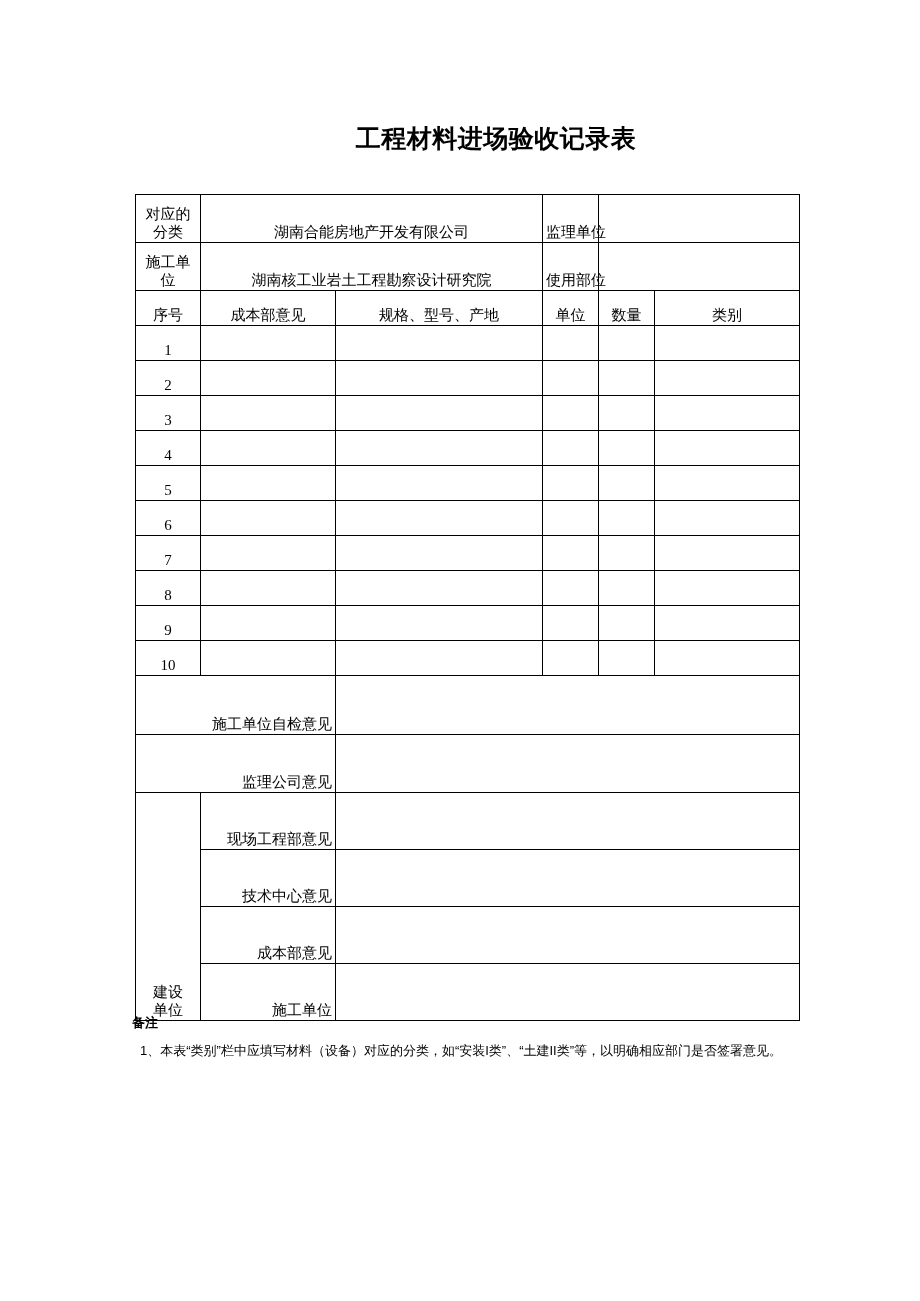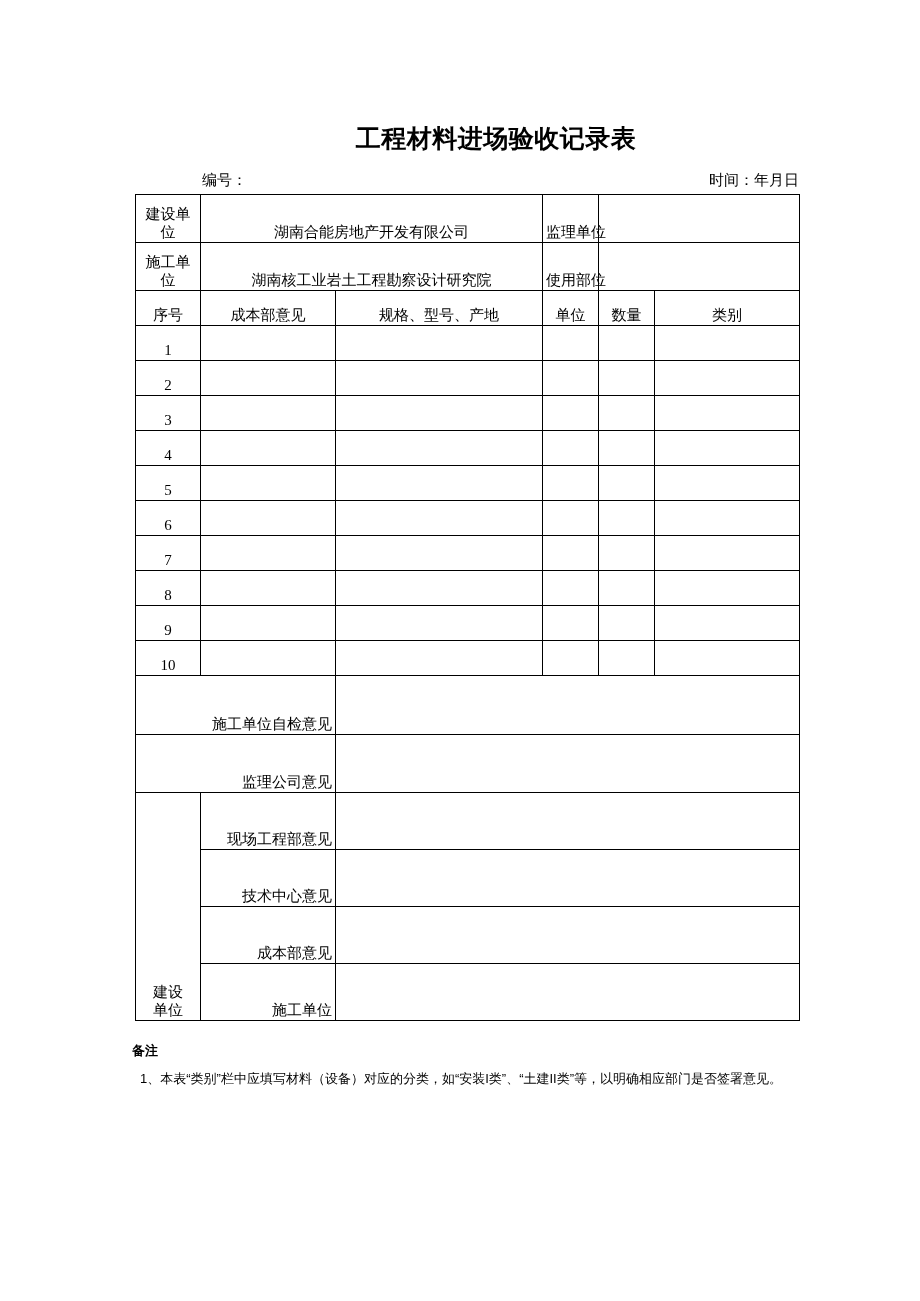--- a/index.html
+++ b/index.html
@@ -88,59 +88,54 @@
 
   
   .notes {
     position: absolute;
     left: 128px;
     top: 1014px;
     width: 700px;
     font-family: "Liberation Sans", "DejaVu Sans", sans-serif;
     font-size: 13px;
     color: #000;
-    margin-top: 28px;
   }
   .notes-title {
     font-size: 13px;
     font-weight: bold;
     margin-bottom: 7px;
     padding-left: 4px;
   }
   .note-line {
     line-height: 1.85;
   }
   .note-1 { padding-left: 12px; }
   .note-2 { padding-left: 0px; }
 </style>
 </head>
 <body>
 
 <div class="page">
 
   <div class="doc-title">工程材料进场验收记录表</div>
 
-  <div class="meta-row">
-    <span class="meta-left">编号：</span>
-    <span class="meta-right">时间：年月日</span>
-  </div>
 
   <table class="main-table">
     <colgroup>
       <col style="width:65px">
       <col style="width:135px">
       <col style="width:207px">
       <col style="width:56px">
       <col style="width:56px">
       <col style="width:145px">
     </colgroup>
     <tbody>
 
       <tr>
-        <td class="vmid ctr" style="height:47px">建设单位</td>
+        <td class="vmid ctr" style="height:47px">对应的分类</td>
         <td class="ctr" colspan="2">湖南合能房地产开发有限公司</td>
         <td class="vmid" style="white-space:nowrap">监理单位</td>
         <td class="ctr" colspan="2"></td>
       </tr>
 
       <tr>
         <td class="vmid ctr" style="height:47px">施工单位</td>
         <td class="two-line" colspan="2">湖南核工业岩土工程勘察设计研究院</td>
         <td class="vmid" style="white-space:nowrap">使用部位</td>
         <td class="ctr" colspan="2"></td>

